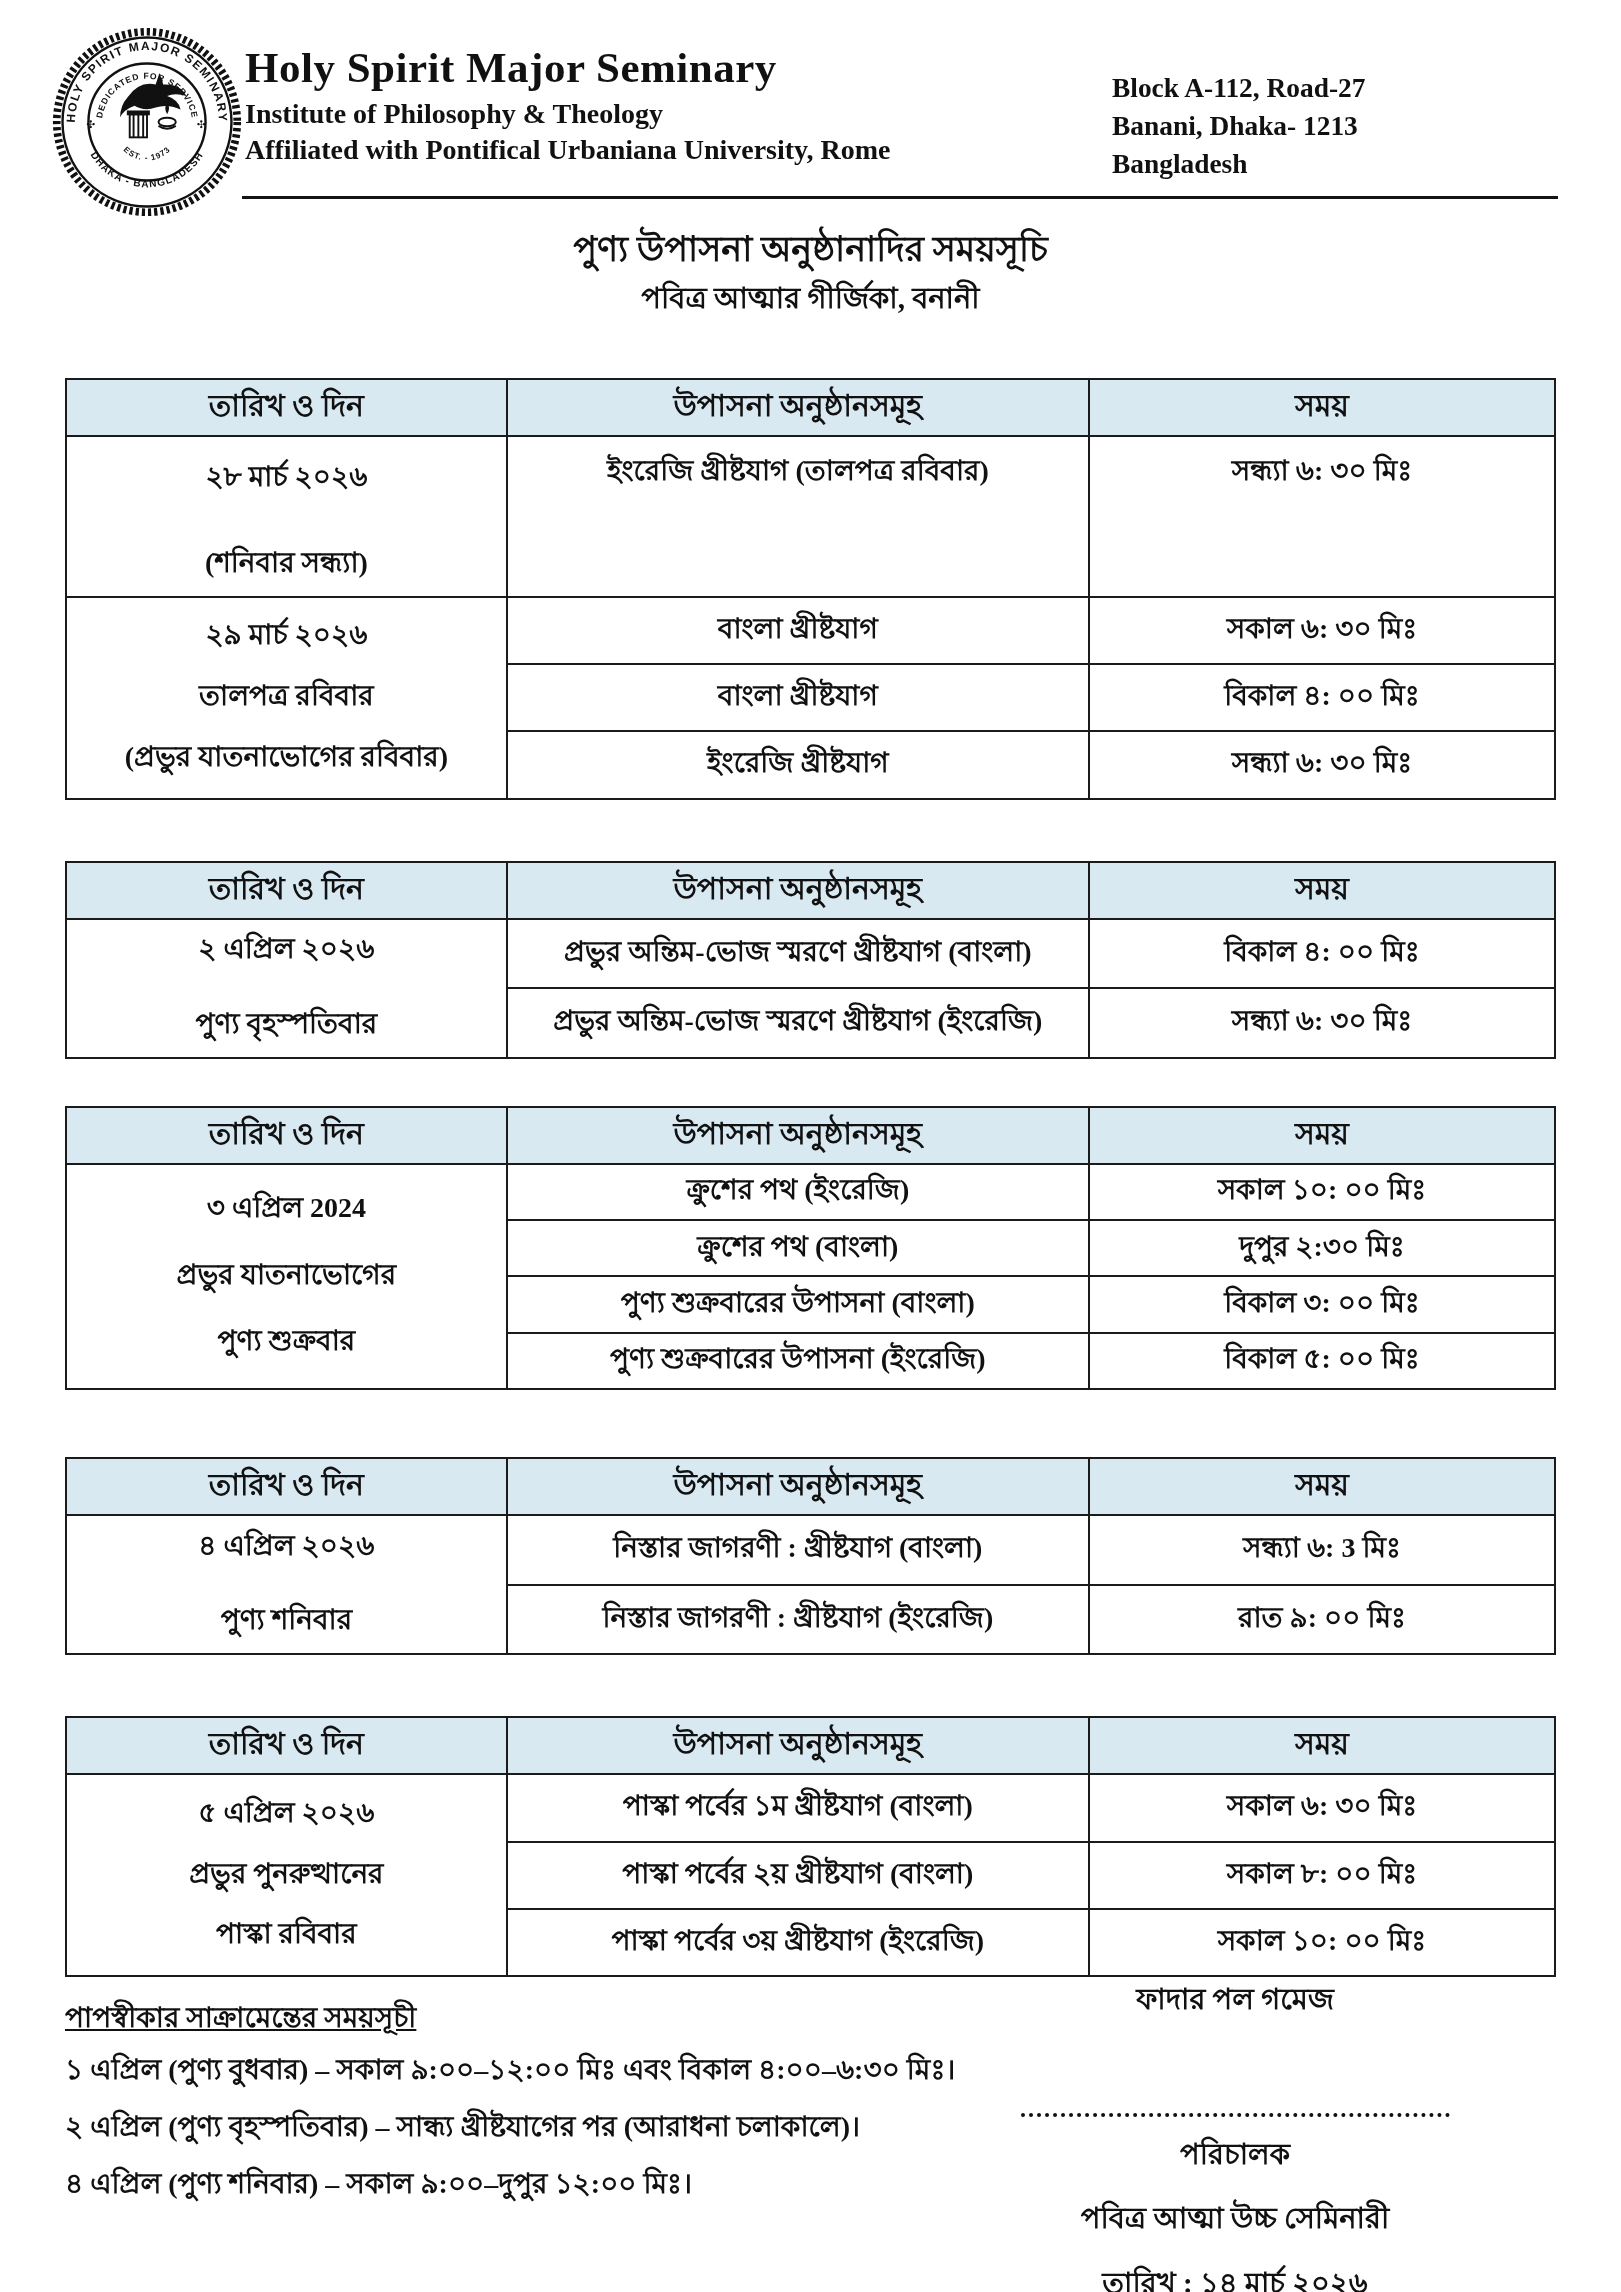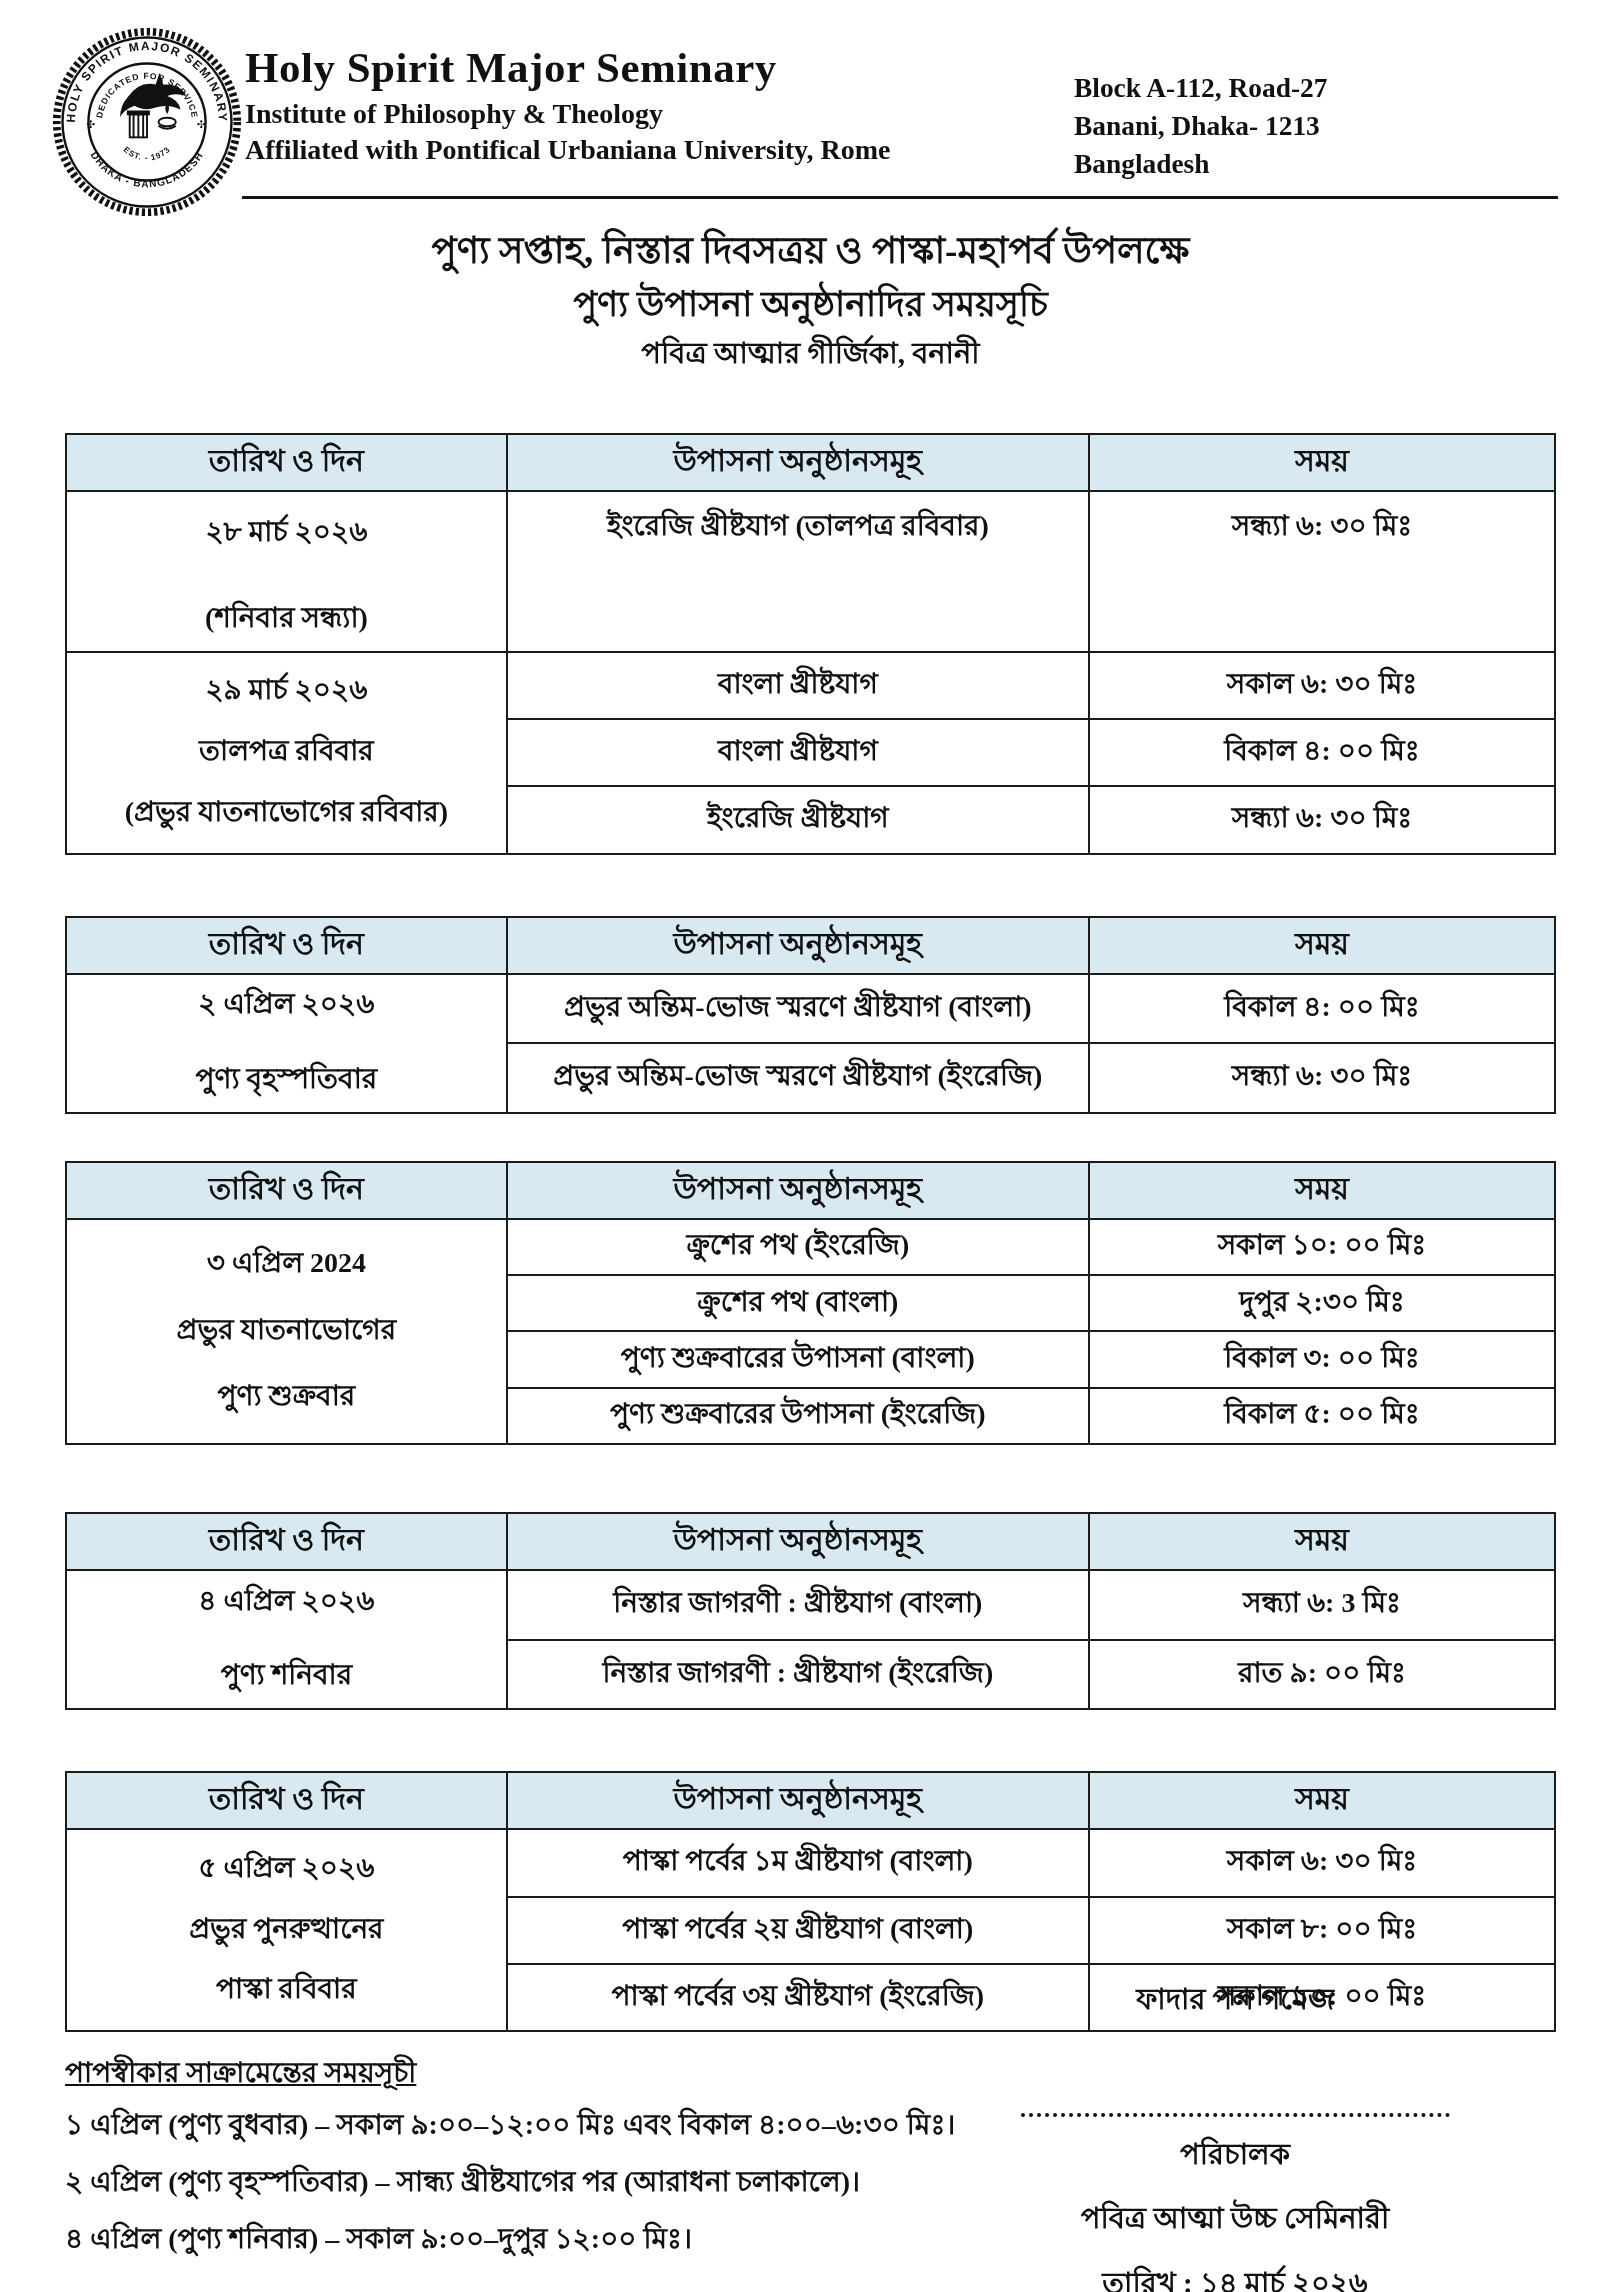--- a/index.html
+++ b/index.html
@@ -6,21 +6,21 @@
   .page{
     position:relative; width:1621px; height:2293px; background:#ffffff;
     font-family:"Liberation Serif","DejaVu Sans",serif; color:#111; overflow:hidden;
   }
   
   .logo{position:absolute;left:51px;top:25.5px;width:192px;height:192px;}
   .hdr-text{position:absolute;left:245px;top:43px;}
   .hdr-title{font-size:43px;font-weight:700;letter-spacing:0.5px;}
   .hdr-sub{font-size:28px;font-weight:700;margin-top:5.9px;}
   .hdr-sub2{font-size:28px;font-weight:700;margin-top:3.9px;}
-  .hdr-addr{position:absolute;left:1074px;top:69px;font-size:27.4px;font-weight:700;line-height:38px;}
+  .hdr-addr{position:absolute;left:1112px;top:69px;font-size:27.4px;font-weight:700;line-height:38px;}
   .hdr-rule{position:absolute;left:242px;top:196px;width:1316px;height:2.9px;background:#151515;}
   
   .main{position:absolute;left:65px;top:223px;width:1491px;}
   .bn{font-family:"Liberation Serif","DejaVu Sans",sans-serif;}
   .title-1{font-size:37px;font-weight:700;text-align:center;line-height:55px;}
   .title-2{font-size:35px;font-weight:700;text-align:center;line-height:53px;}
   .title-3{font-size:29px;font-weight:600;text-align:center;line-height:45px;}
   
   table.sched{border-collapse:collapse;width:100%;table-layout:fixed;}
   table.t1{margin-top:57px;}
@@ -117,21 +117,20 @@
   <div class="hdr-addr">
     <div>Block A-112, Road-27</div>
     <div>Banani, Dhaka- 1213</div>
     <div>Bangladesh</div>
   </div>
 
   <div class="hdr-rule"></div>
 
   <div class="main">
 
-    <div class="title-1 bn">পুণ্য সপ্তাহ, নিস্তার দিবসত্রয় ও পাস্কা-মহাপর্ব উপলক্ষে</div>
     <div class="title-2 bn">পুণ্য উপাসনা অনুষ্ঠানাদির সময়সূচি</div>
     <div class="title-3 bn">পবিত্র আত্মার গীর্জিকা, বনানী</div>
 
     <table class="sched t1 bn">
       <colgroup>
           <col class="c1">
           <col class="c2">
           <col class="c3">
         </colgroup>
       <thead>

